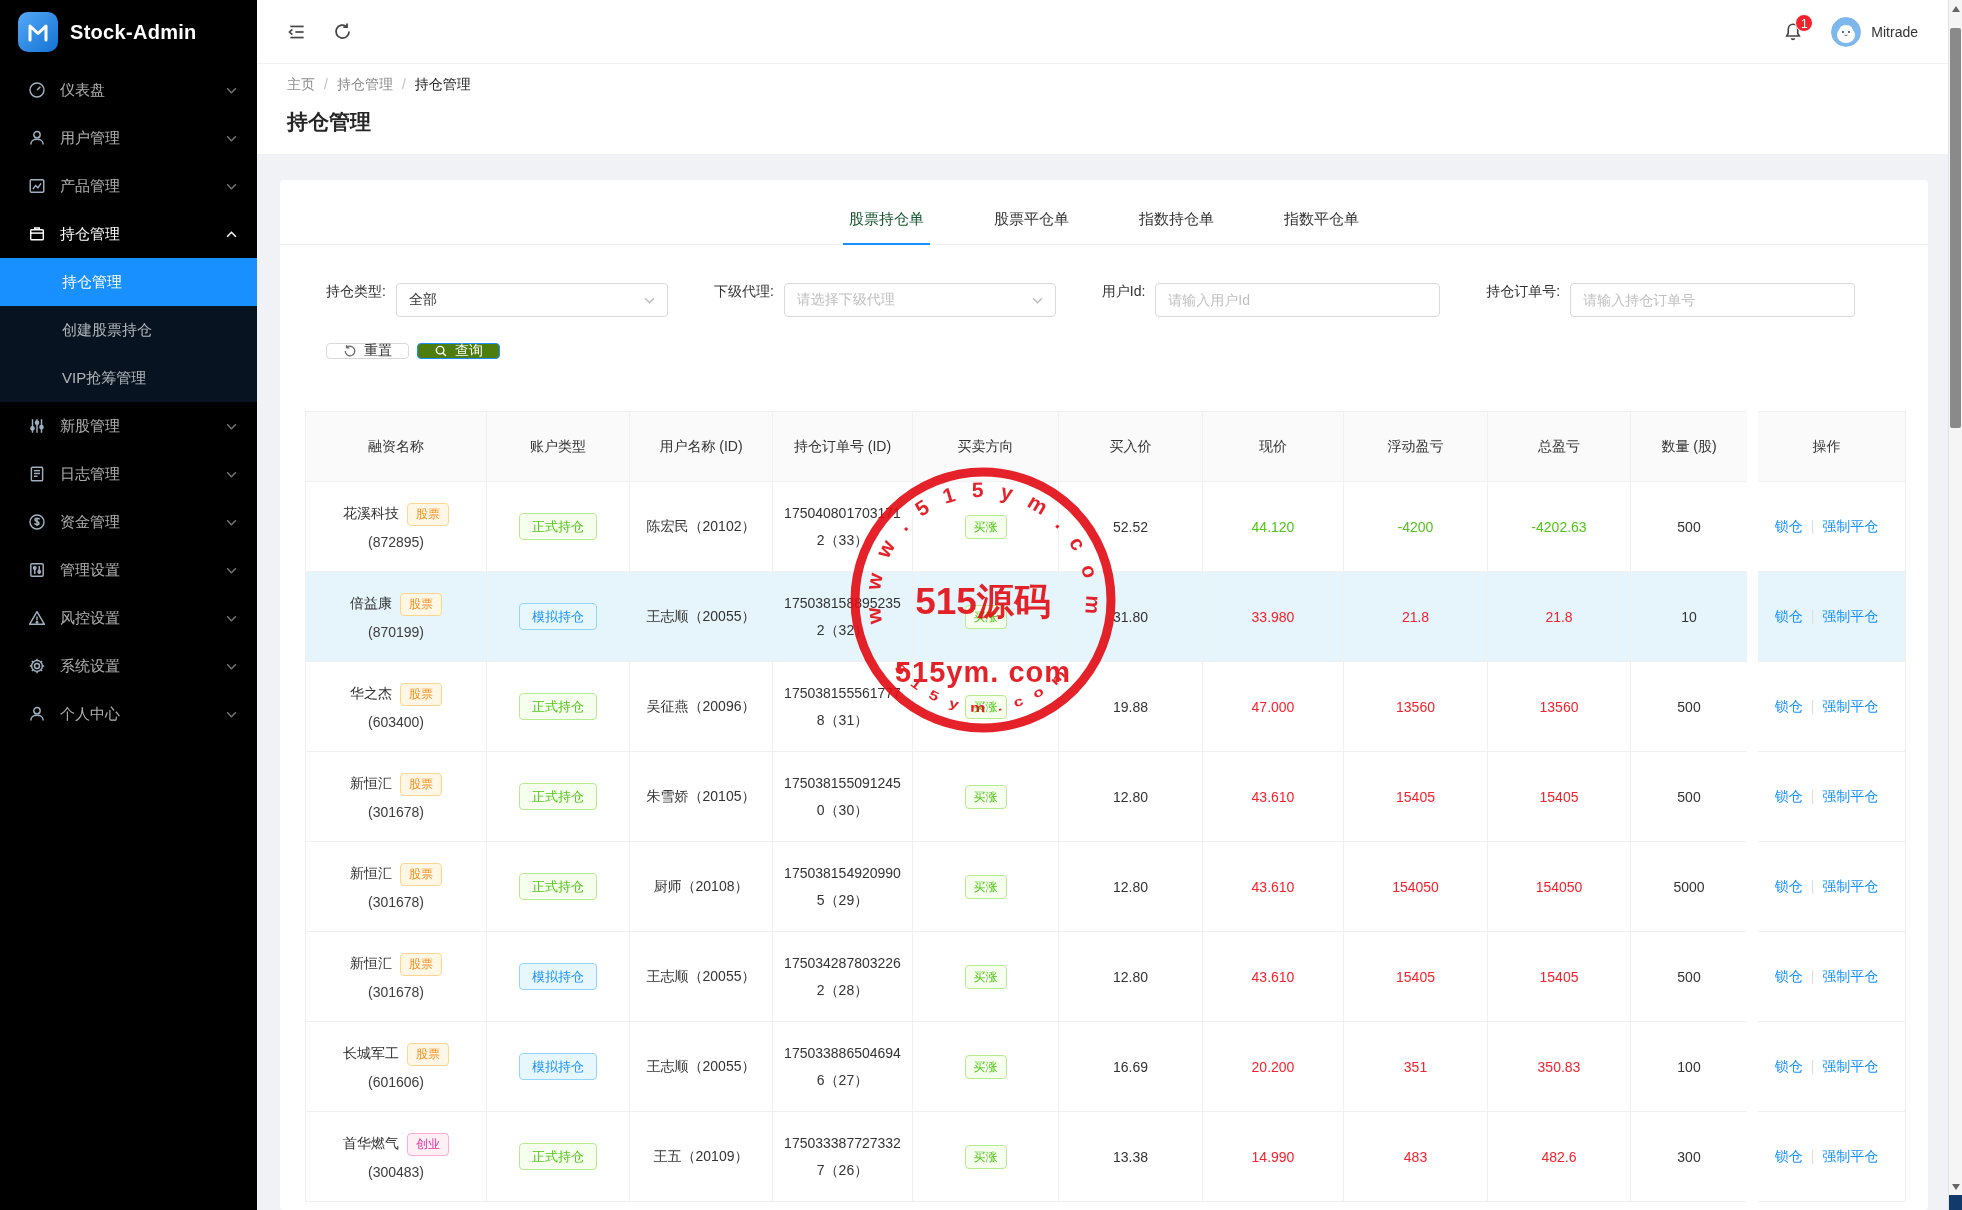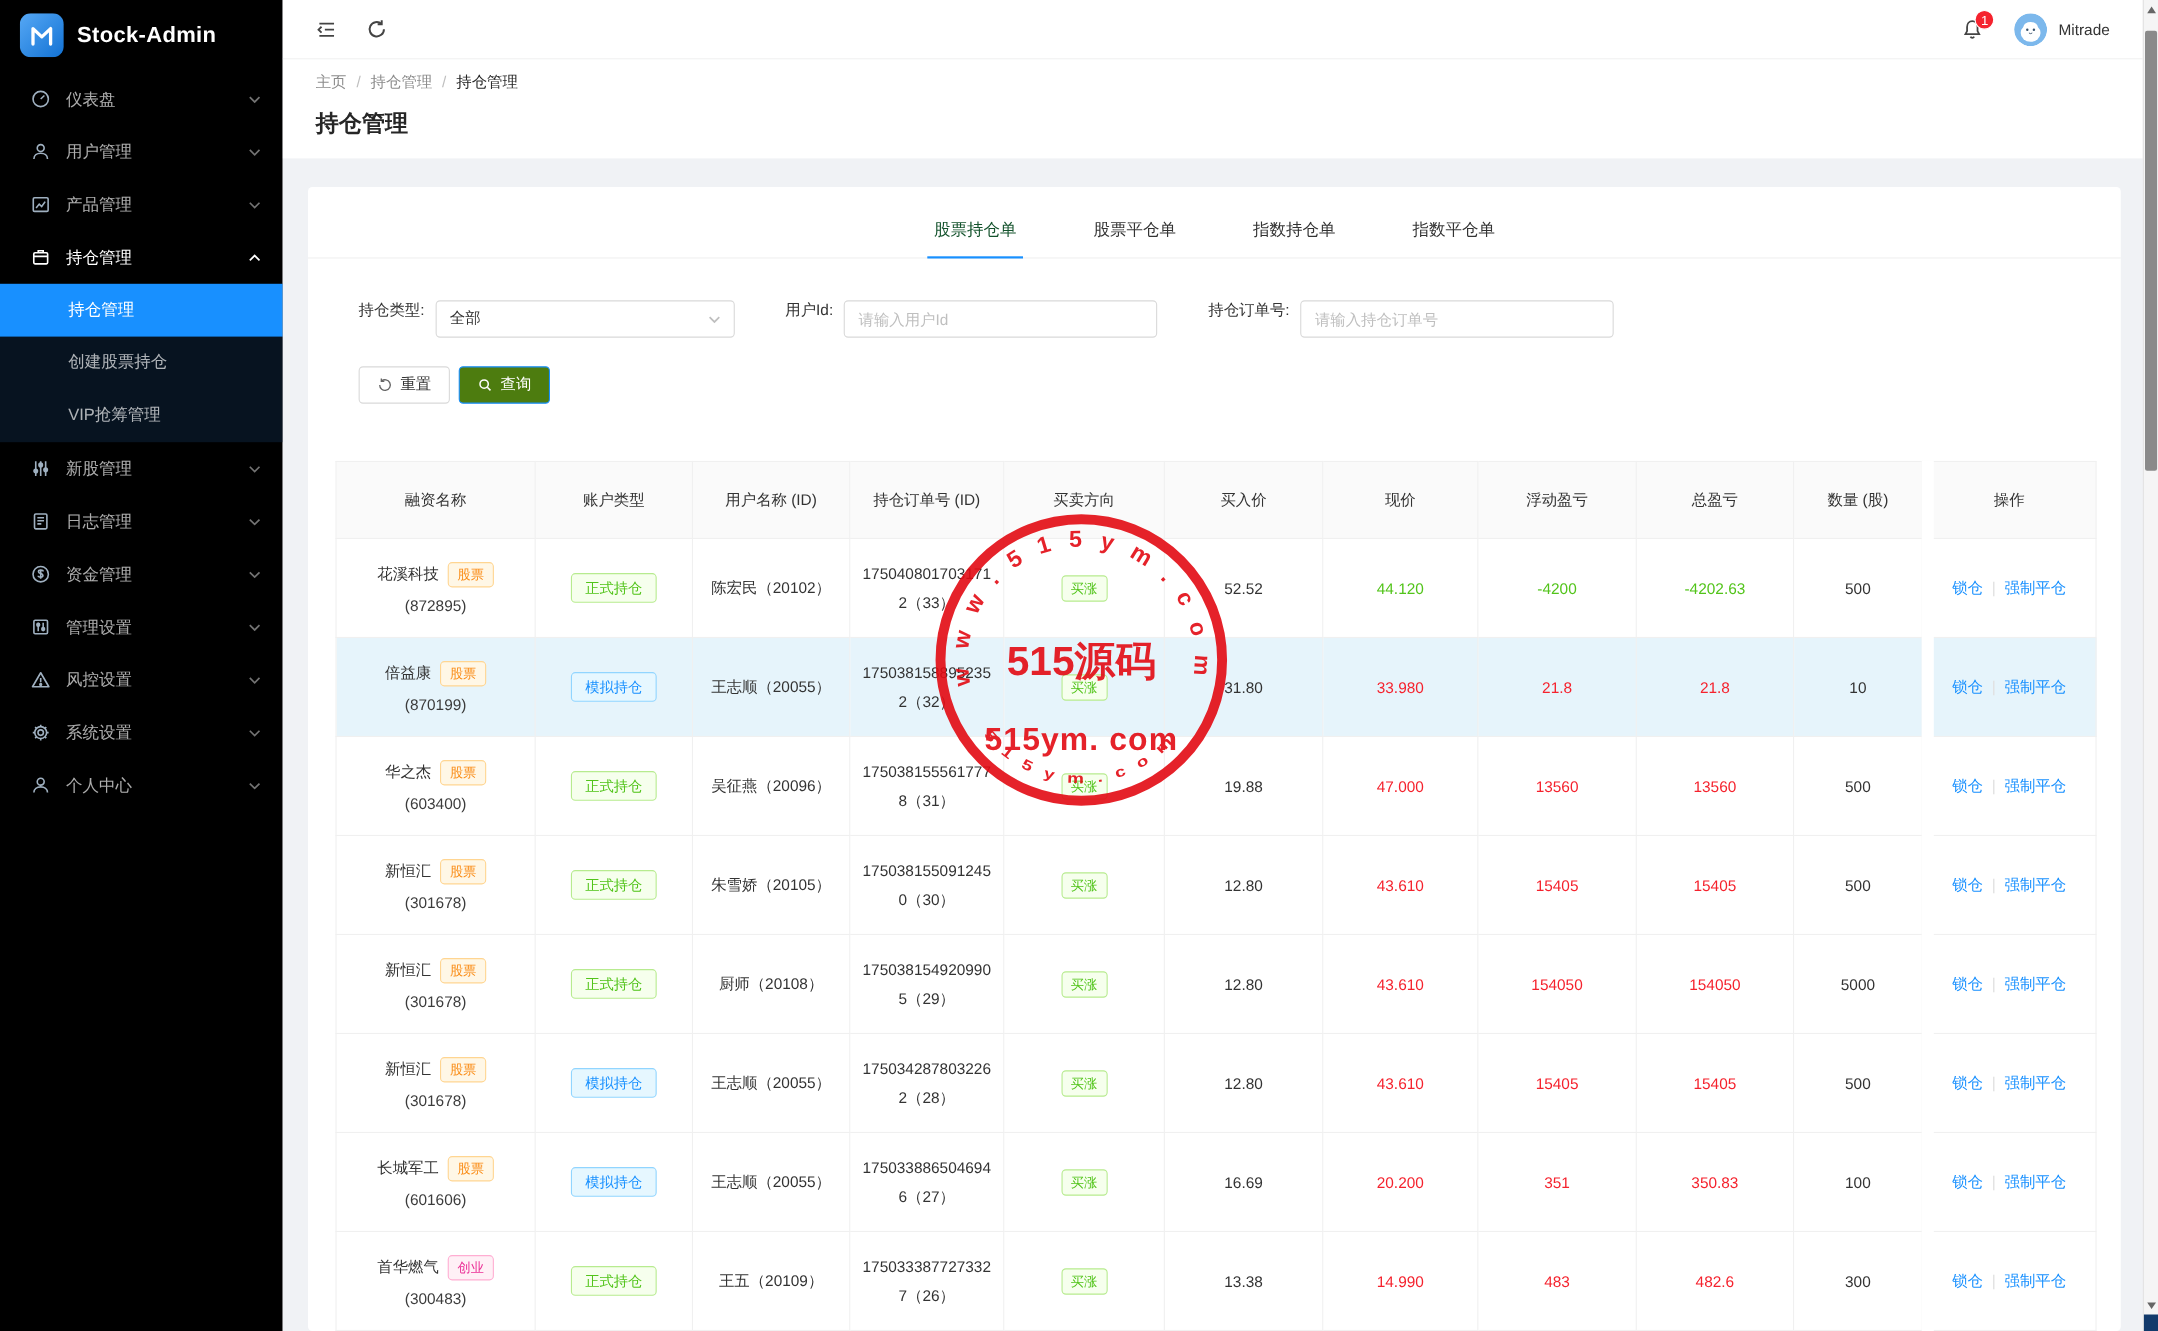--- a/index.html
+++ b/index.html
@@ -50,21 +50,21 @@
   .fgroup { display:flex; align-items:flex-start; }
   .flabel { font-size:14px; color:#333; margin-right:10px; white-space:nowrap; }
   .select { width:272px; height:34px; border:1px solid #d9d9d9; border-radius:4px; display:flex; align-items:center; padding:0 12px; font-size:14px; cursor:pointer; background:#fff; }
   .sval { color:#333; flex:1; }
   .sph { color:#bfbfbf; flex:1; }
   .schev { color:#bfbfbf; display:inline-flex; }
   .input { width:285px; height:34px; border:1px solid #d9d9d9; border-radius:4px; padding:0 12px; font-size:14px; color:#333; outline:none; font-family:inherit; }
   .input::placeholder { color:#bfbfbf; }
 
   .btn-row { margin-top:26px; padding-left:46px; display:flex; gap:8px; }
-  .btn { height:34px; padding:0 16px; border:1px solid #d9d9d9; border-radius:4px; background:#fff; font-size:14px; color:#333; display:inline-flex; align-items:center; gap:7px; cursor:pointer; font-family:inherit; }
+  .btn { height:16px; padding:0 16px; border:1px solid #d9d9d9; border-radius:4px; background:#fff; font-size:14px; color:#333; display:inline-flex; align-items:center; gap:7px; cursor:pointer; font-family:inherit; }
   .btn svg { width:14px; height:14px; }
   .btn.primary { background:#4d7c0f; border-color:#1890ff; color:#fff; }
 
   .table-wrap { margin:52px 25px 0; position:relative; }
   table { width:1600px; border-collapse:collapse; table-layout:fixed; font-size:14px; color:#333; }
   th, td { border:1px solid #f0f0f0; text-align:center; vertical-align:middle; padding:6px 10px; }
   thead th { background:#fafafa; height:70px; font-weight:500; color:#333; }
   tbody td { height:90px; background:#fff; }
   tr.highlight td { background:#e6f4fb; }
   .col-gutter { position:absolute; top:0; bottom:0; left:1442px; width:11px; background:#fff; z-index:2; }
@@ -352,20 +352,31 @@
           <div class="tab active">股票持仓单</div>
           <div class="tab">股票平仓单</div>
           <div class="tab">指数持仓单</div>
           <div class="tab">指数平仓单</div>
         </div>
       <div class="filters">
           <div class="fgroup">
             <span class="flabel">持仓类型:</span>
             <div class="select">
               <span class="sval">全部</span>
+              <span class="schev">
+                <svg viewBox="0 0 10 6" width="11" height="7">
+                  <polyline points="1,1 5,5 9,1" fill="none" stroke="currentColor" stroke-width="1.4"></polyline>
+                </svg>
+              </span>
+            </div>
+          </div>
+          <div class="fgroup">
+            <span class="flabel">下级代理:</span>
+            <div class="select">
+              <span class="sph">请选择下级代理</span>
               <span class="schev">
                 <svg viewBox="0 0 10 6" width="11" height="7">
                   <polyline points="1,1 5,5 9,1" fill="none" stroke="currentColor" stroke-width="1.4"></polyline>
                 </svg>
               </span>
             </div>
           </div>
           <div class="fgroup">
             <span class="flabel">用户Id:</span>
             <input class="input" placeholder="请输入用户Id" style="">

